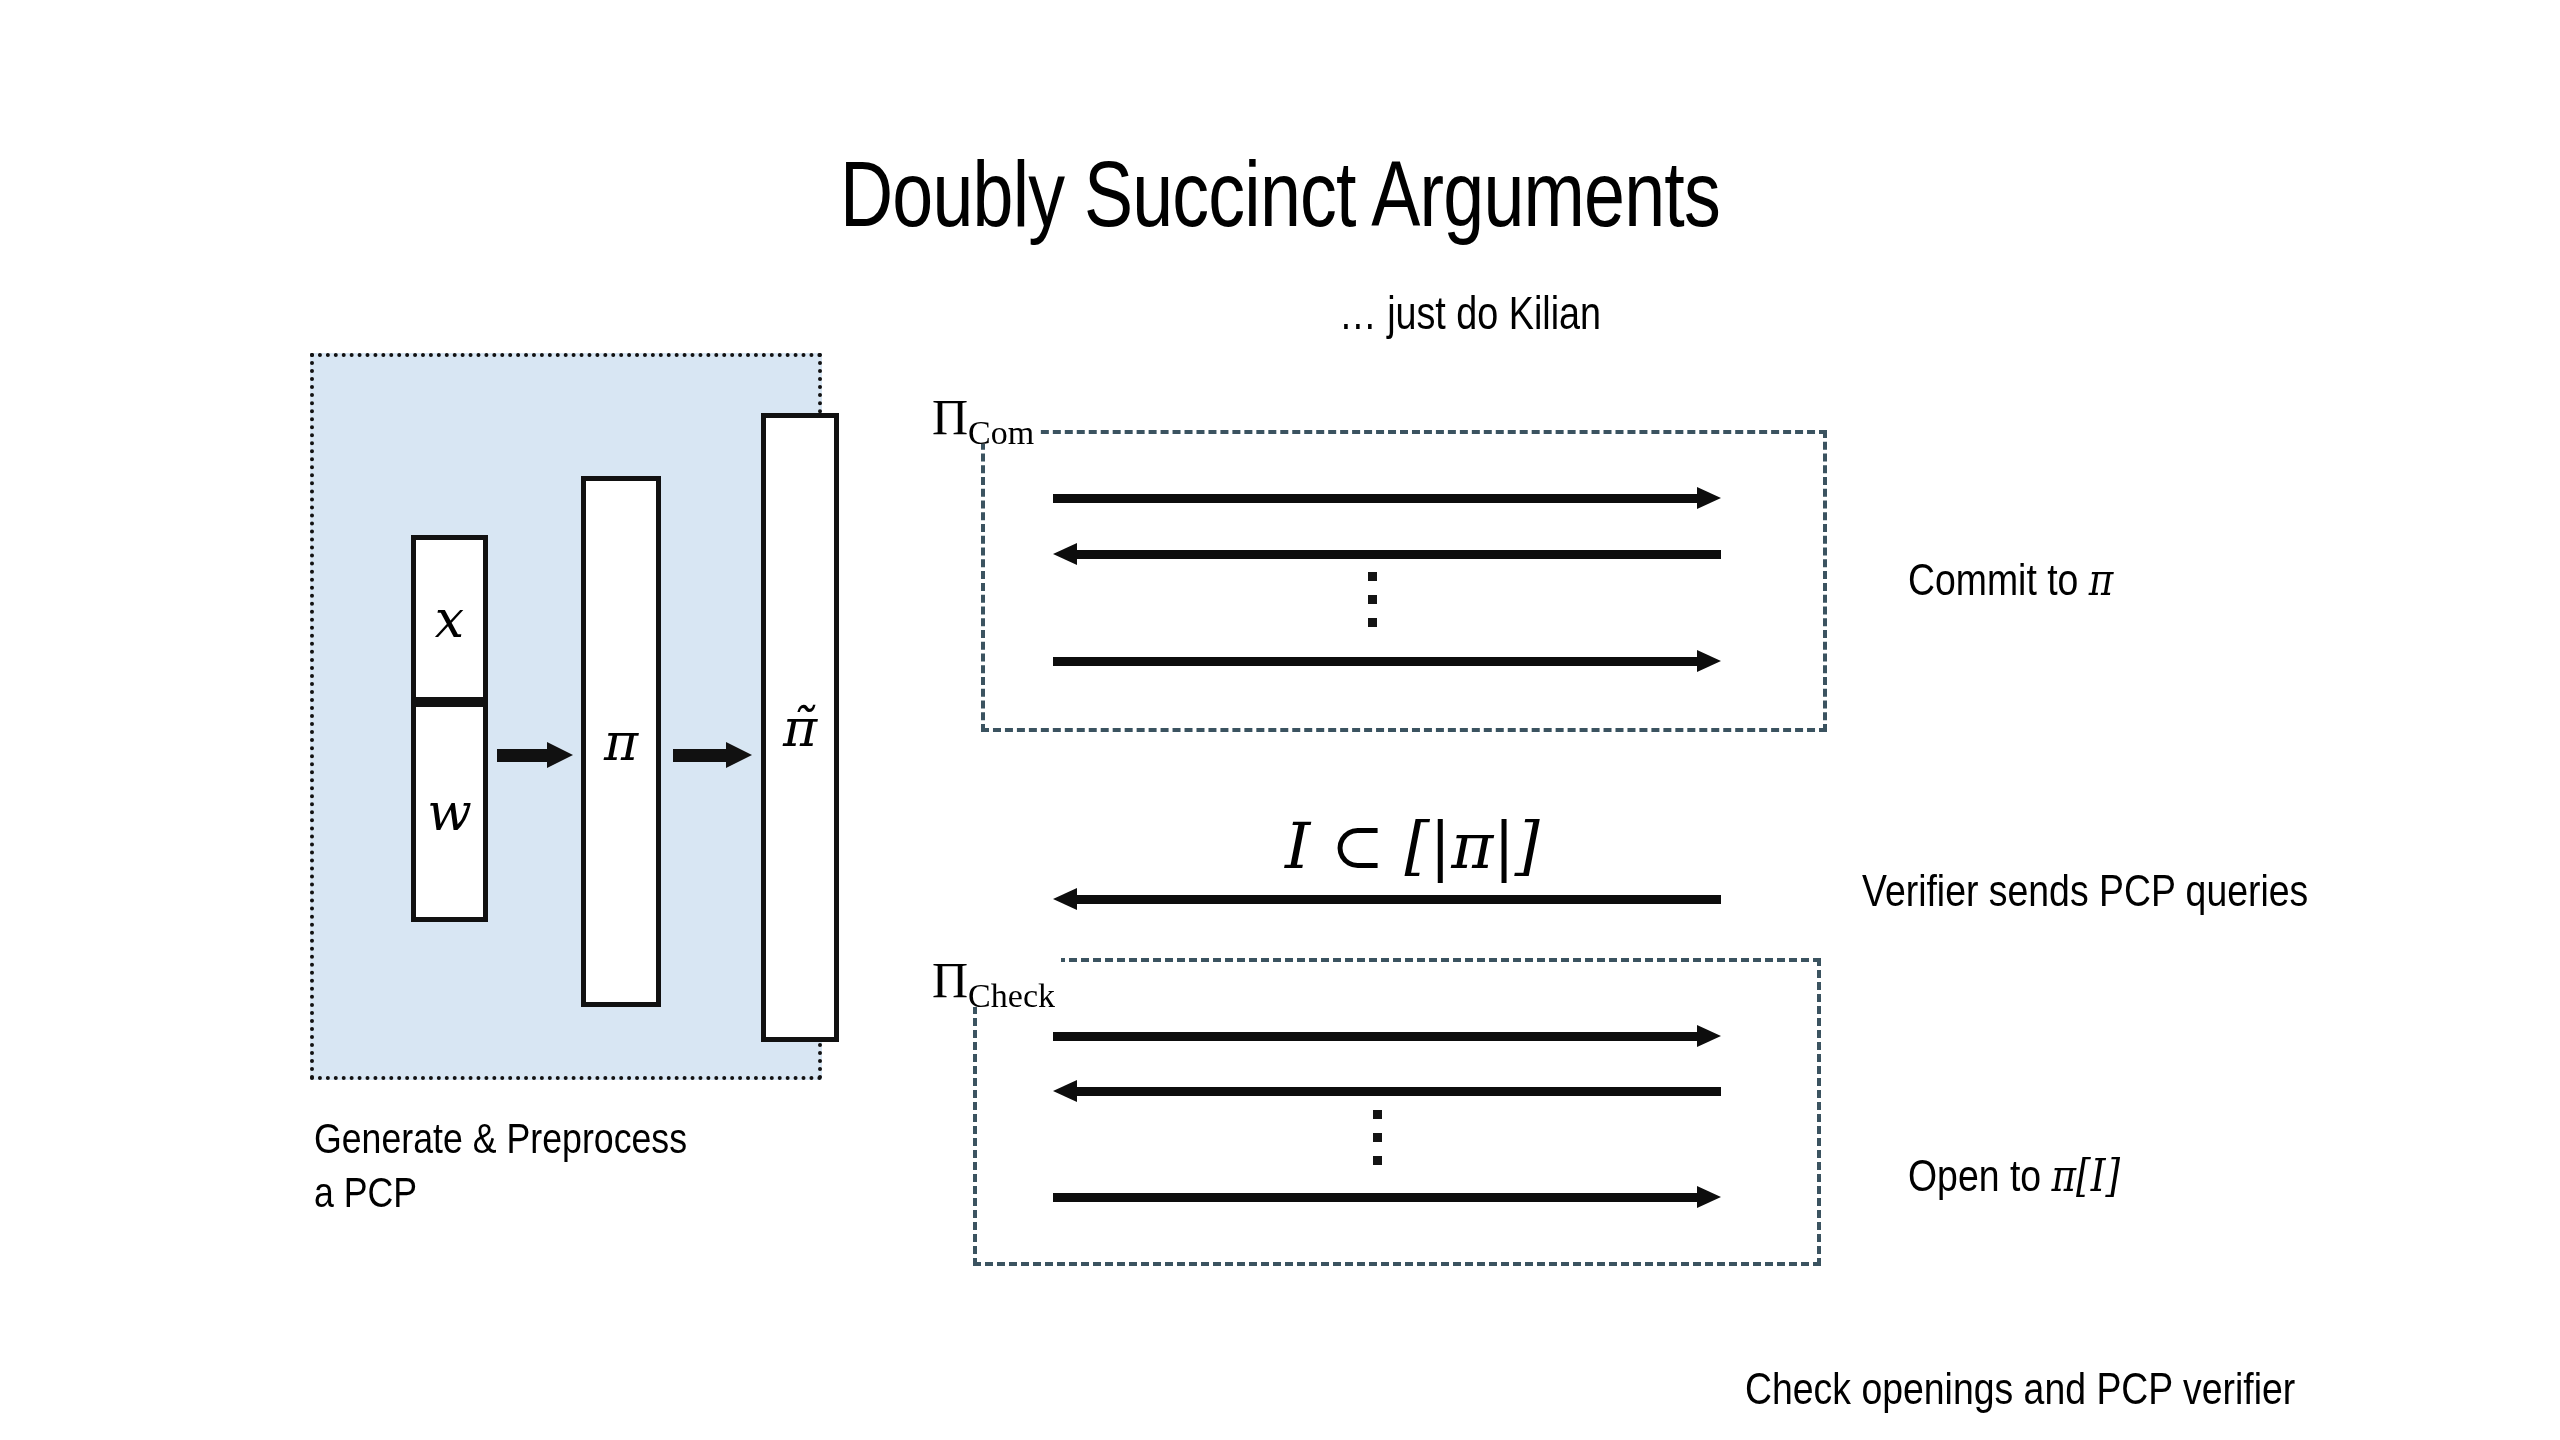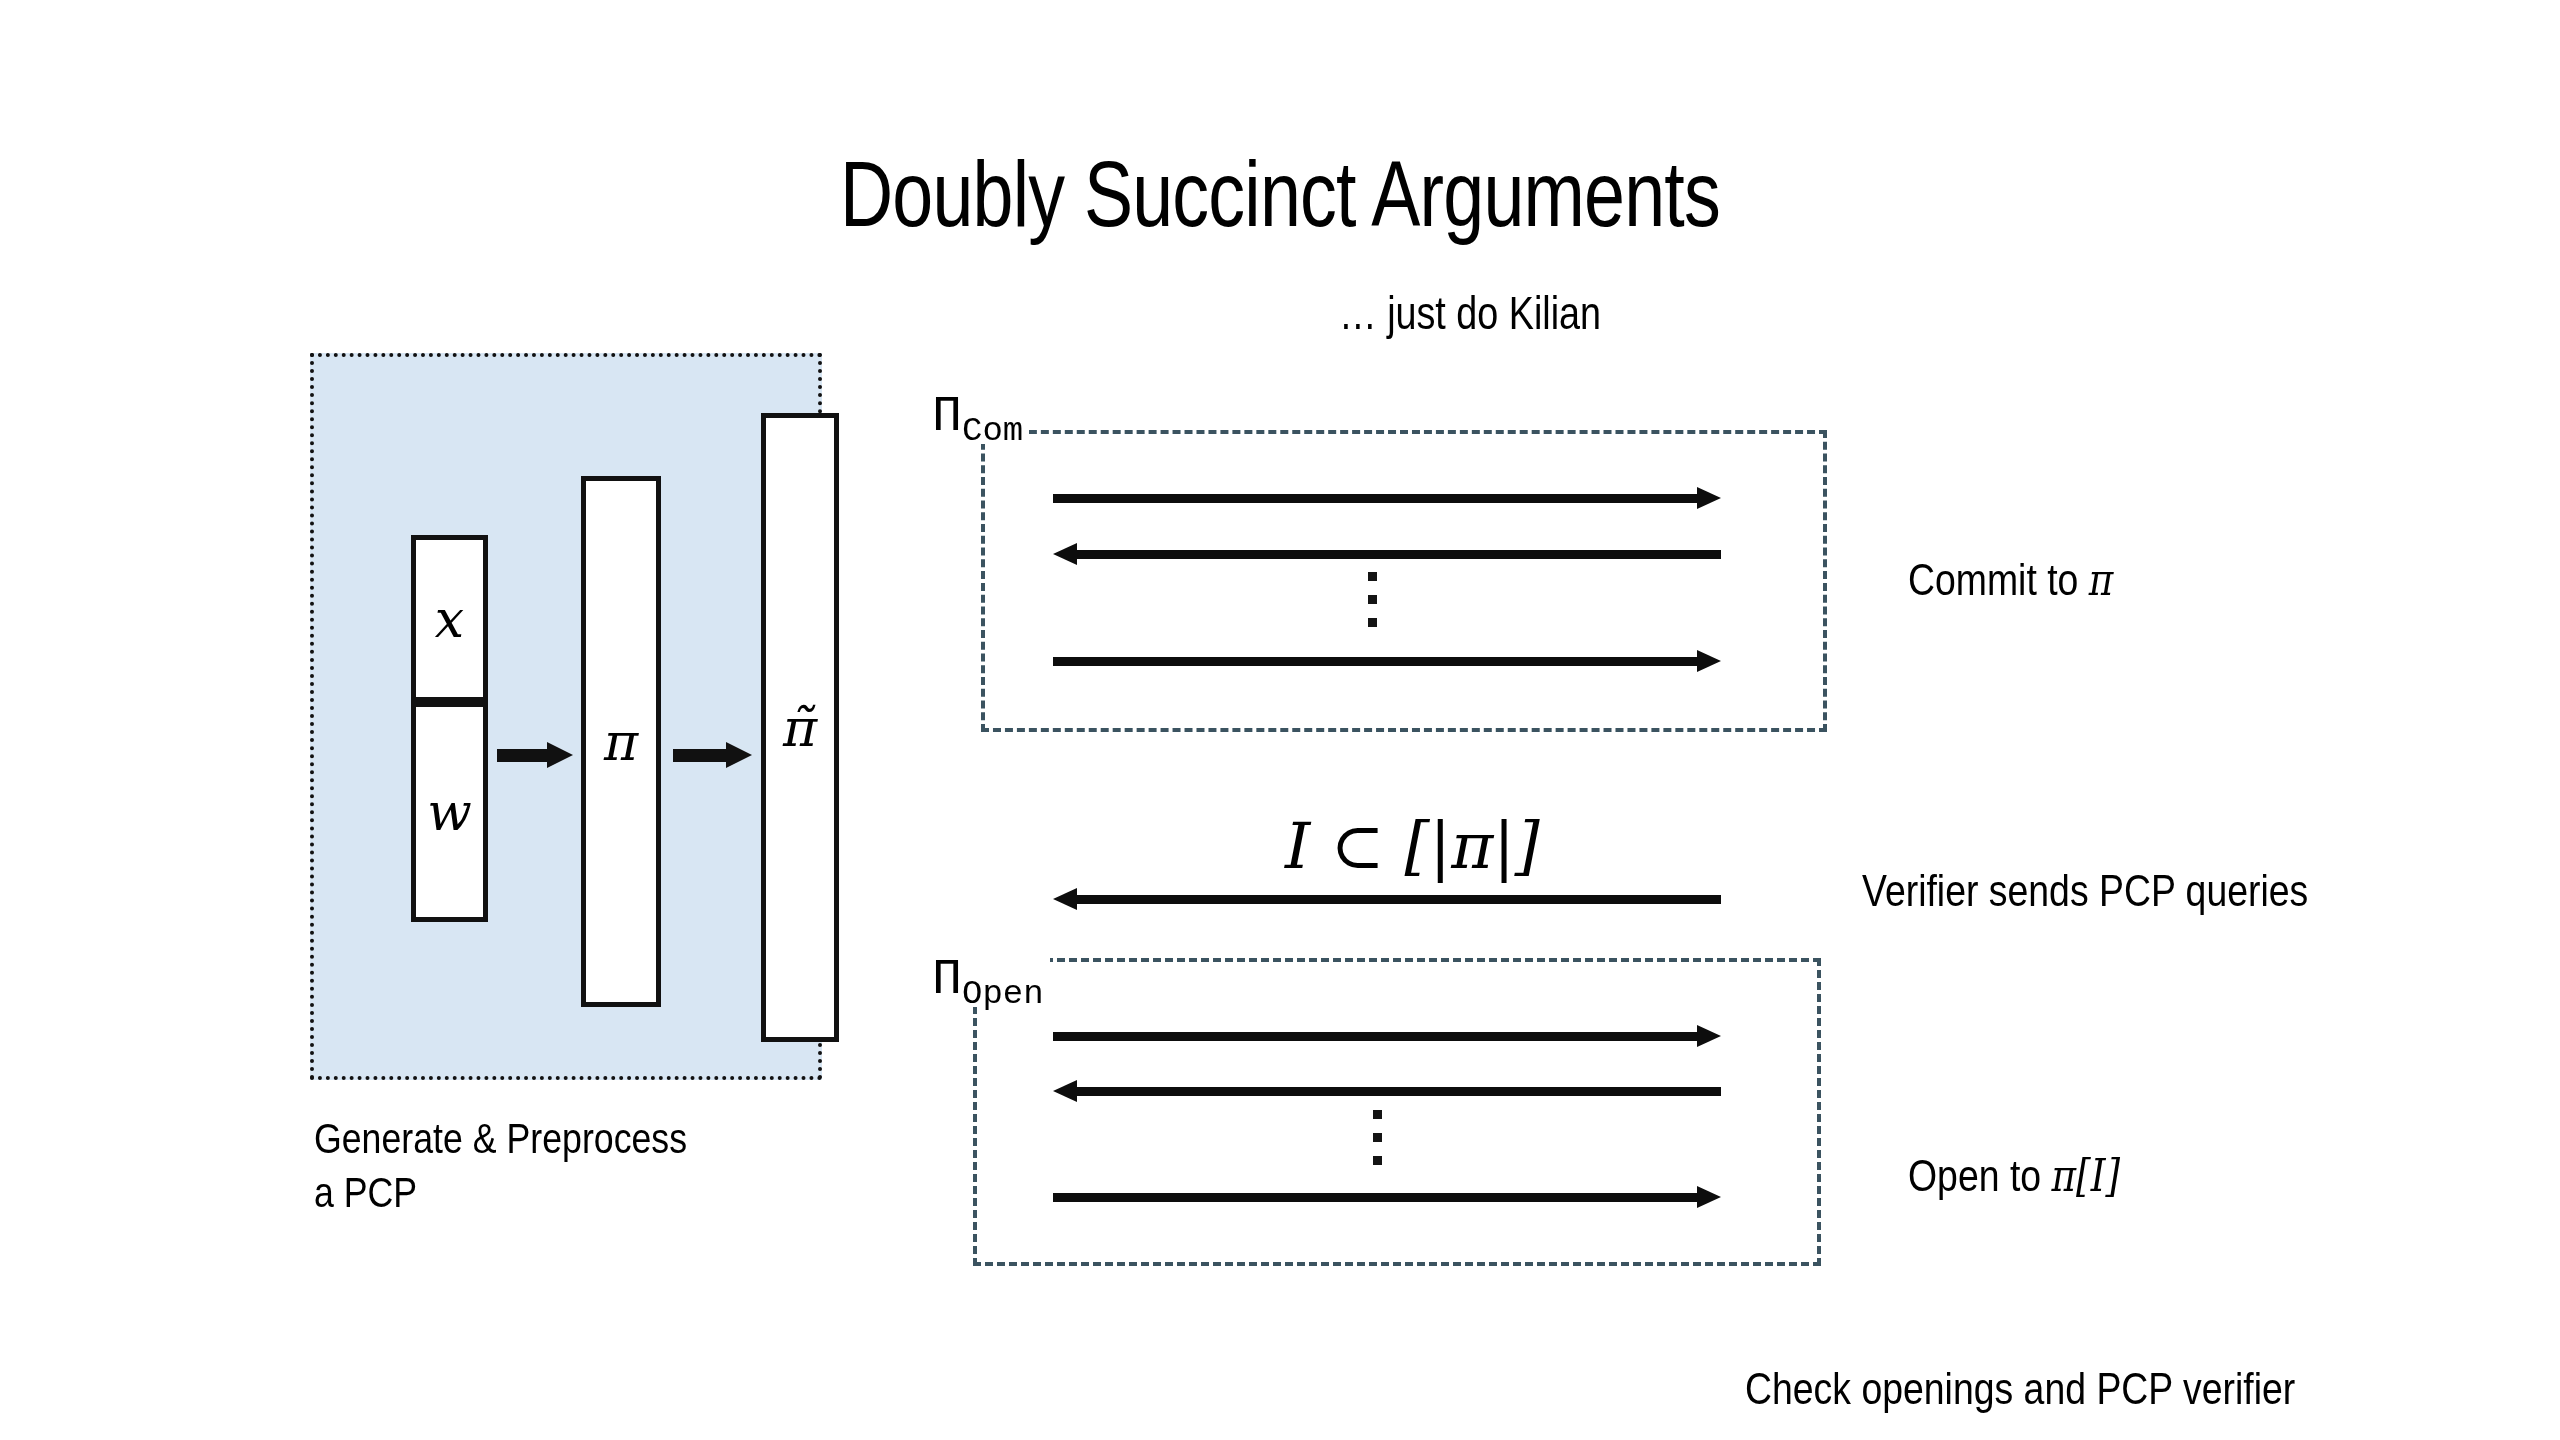--- a/index.html
+++ b/index.html
@@ -130,21 +130,21 @@
     position: absolute;
     border: 4px dashed #3b5360;
     box-sizing: border-box;
     background: transparent;
   }
   .proto-com  { left: 981px; top: 430px;  width: 846px; height: 302px; }
   .proto-open { left: 973px; top: 958px;  width: 848px; height: 308px; }
 
   .proto-label {
     position: absolute;
-    font-family: Liberation Mono, monospace;
+    font-family: Liberation Serif, serif;
     font-size: 50px;
     line-height: 1;
     background: #ffffff;
     padding: 0 6px 2px 4px;
     white-space: nowrap;
     z-index: 5;
   }
   .proto-label .sub {
     font-size: 34px;
     vertical-align: baseline;
@@ -296,21 +296,21 @@
   <div class="line-arrow left" style="left:1053px; top:888px; width:668px;">
     <div class="shaft"></div>
     <div class="tip"></div>
   </div>
 
   <div class="annot" style="left:1862px; top:867px;">Verifier sends PCP queries</div>
 
   <div class="proto-box proto-open"></div>
 
   <div class="proto-label label-open">
-    <span>Π</span><span class="sub">Open</span>
+    <span>Π</span><span class="sub">Check</span>
   </div>
 
   <div class="line-arrow right" style="left:1053px; top:1025px; width:668px;">
     <div class="shaft"></div>
     <div class="tip"></div>
   </div>
 
   <div class="line-arrow left" style="left:1053px; top:1080px; width:668px;">
     <div class="shaft"></div>
     <div class="tip"></div>

